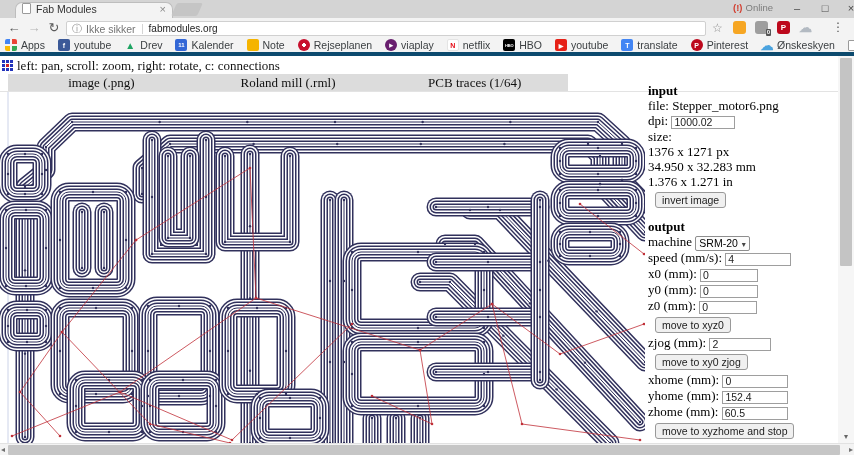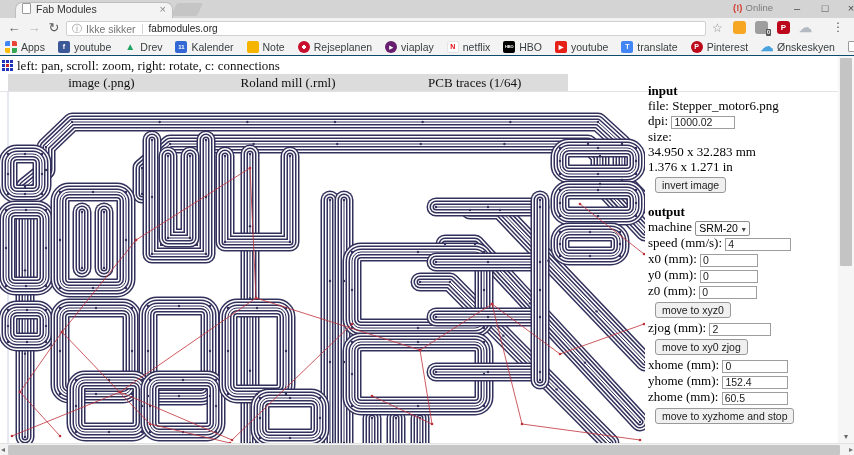--- a/index.html
+++ b/index.html
@@ -35,21 +35,21 @@
   .star{position:absolute;left:712px;top:3px;font-size:12px;color:#8f8f8f;cursor:pointer}
   .extrow{position:absolute;left:733px;top:3px;display:flex;gap:9px}
   .ext{width:13px;height:13px;border-radius:3px;position:relative;display:flex;align-items:center;
     justify-content:center;color:#fff;font-size:8px;font-weight:bold;cursor:pointer}
   .ext .badge{position:absolute;right:-3px;bottom:-2px;background:#555;color:#fff;font-size:6px;
     padding:0 1px;border-radius:1px;line-height:7px}
   .ext.cloudic{background:none!important;color:#b3bac2;font-size:13px}
   .menu-dots{position:absolute;left:832px;top:2px;font-size:12px;color:#555;cursor:pointer}
 
   .bookmarksbar{position:absolute;left:0;top:38px;width:854px;height:18px;background:#f3f3f3;
-    border-bottom:1px solid #0c4a6e;z-index:4;display:flex;align-items:center;padding-left:5px;gap:13px;overflow:hidden}
+    border-bottom:4px solid #0c4a6e;z-index:4;display:flex;align-items:center;padding-left:5px;gap:13px;overflow:hidden}
   .bm{display:flex;align-items:center;font-size:10.5px;color:#3c4043;white-space:nowrap;cursor:pointer;flex:0 0 auto}
   .bmi{width:12px;height:12px;border-radius:2px;display:inline-flex;align-items:center;justify-content:center;
     color:#fff;font-size:7px;font-weight:bold;margin-right:4px;flex:0 0 auto;font-family:"Liberation Sans",sans-serif}
   .apps-grid{background:
       linear-gradient(#4285f4,#4285f4) 0 0/5px 5px no-repeat,
       linear-gradient(#ea4335,#ea4335) 7px 0/5px 5px no-repeat,
       linear-gradient(#fbbc04,#fbbc04) 0 7px/5px 5px no-repeat,
       linear-gradient(#34a853,#34a853) 7px 7px/5px 5px no-repeat}
   .drive-triangle{background:none!important}
   .drive-triangle::before{content:"▲";color:#1da462;font-size:10px}
@@ -752,20 +752,21 @@
     </svg>
 </div>
 
 <div class="panel">
   <div class="ph">input</div>
   <div class="pr"><span>file:</span>
     <span>Stepper_motor6.png</span></div>
   <div class="pri"><span>dpi:</span>
     <input class="pin" style="width: 64px;" value="1000.02"></div>
   <div class="pr">size:</div>
+  <div class="pr">1376 x 1271 px</div>
   <div class="pr">34.950 x 32.283 mm</div>
   <div class="pr">1.376 x 1.271 in</div>
   <div class="btnrow"><button class="btn">invert image</button></div>
 
   <div class="gap"></div>
   <div class="ph">output</div>
   <div class="pri"><span>machine</span>
     <span class="sel"><span>SRM-20</span><span class="car">▾</span></span></div>
   <div class="pri"><span>speed (mm/s):</span>
     <input class="pin" style="width: 66px;" value="4"></div>

